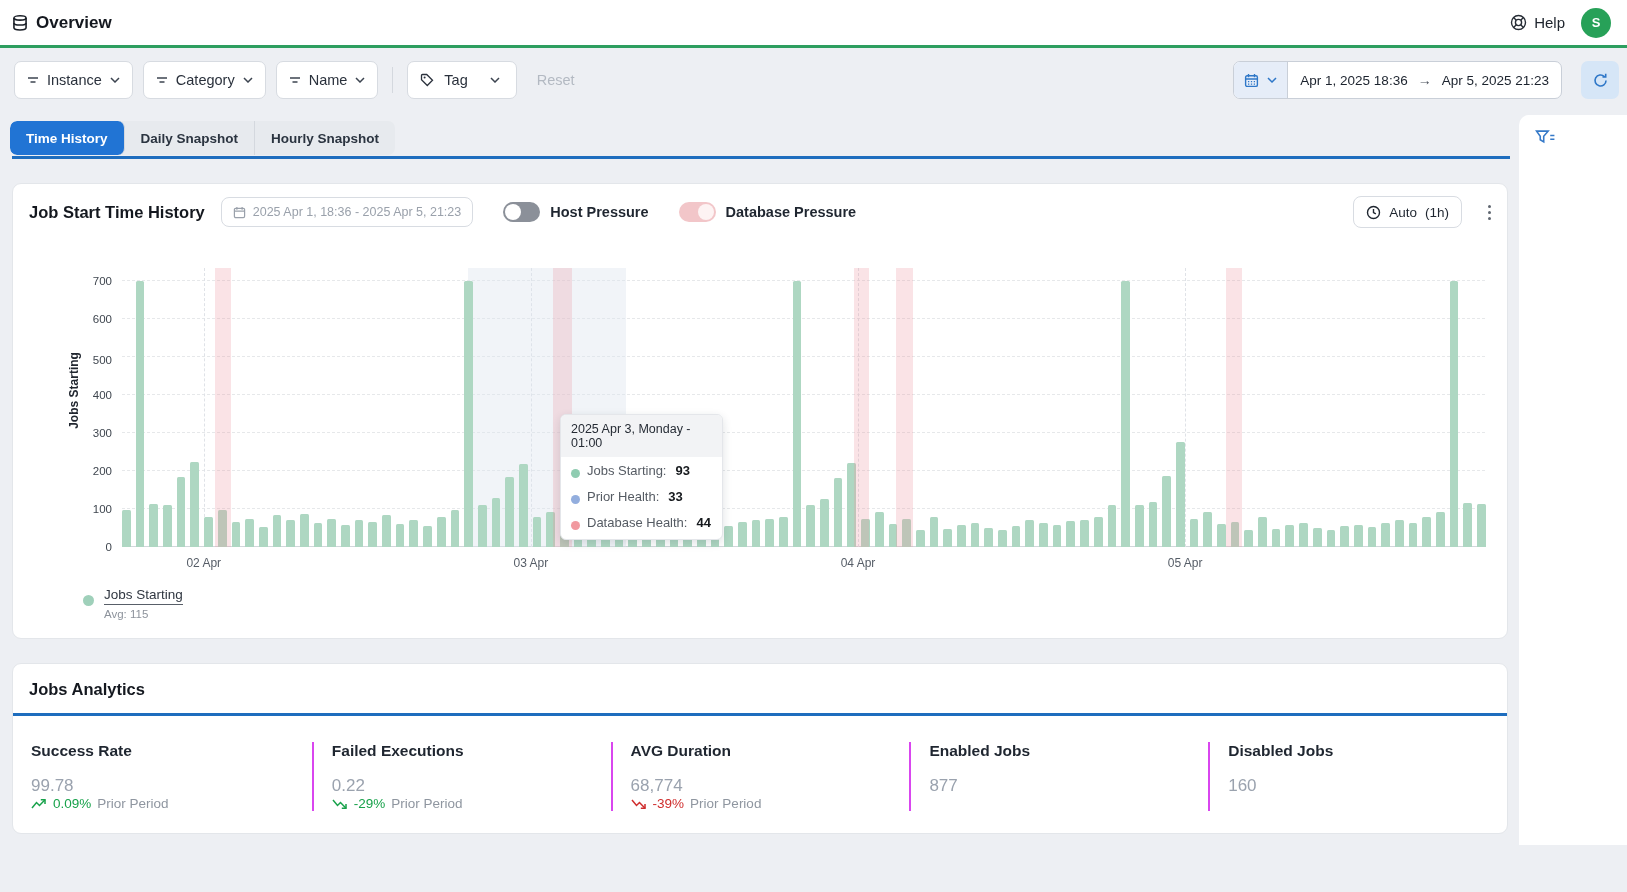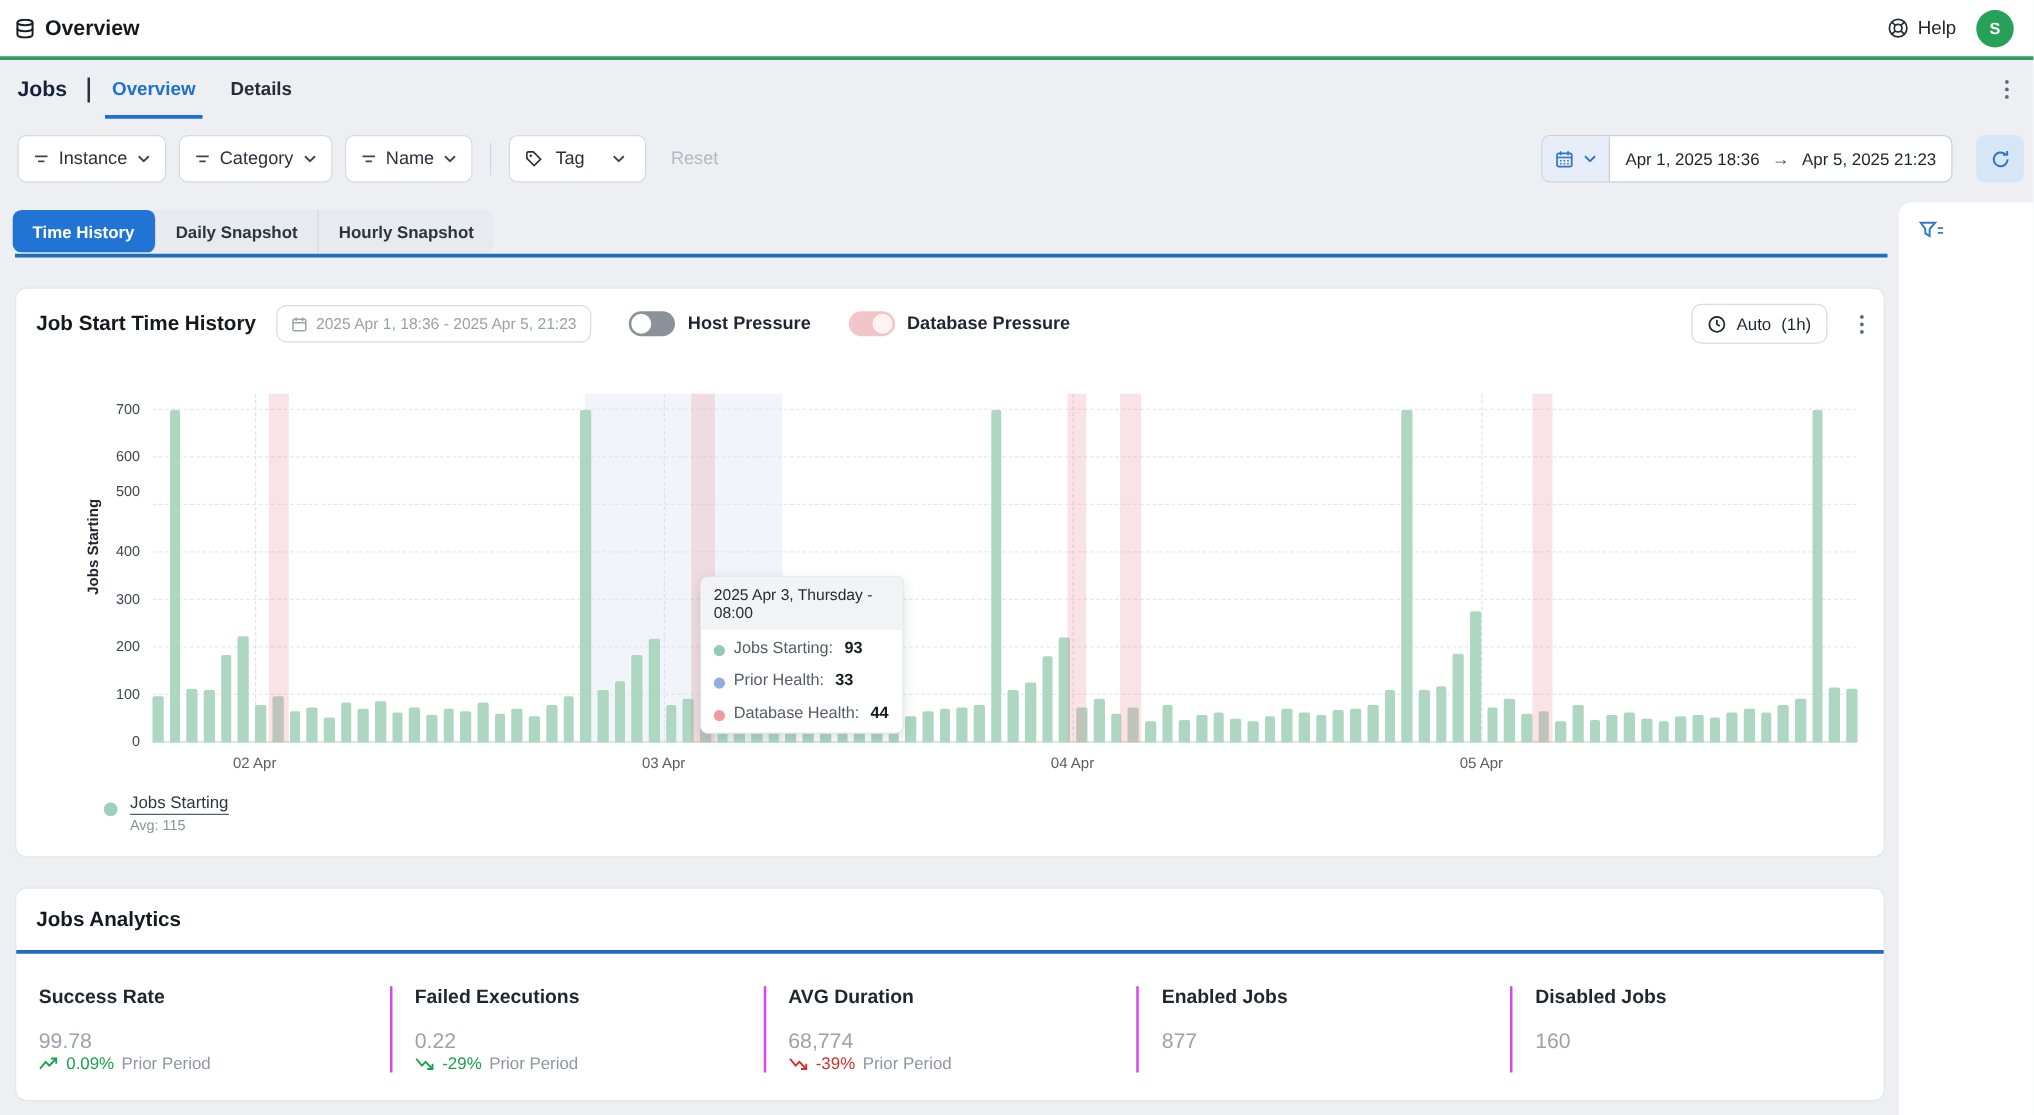--- a/index.html
+++ b/index.html
@@ -131,31 +131,20 @@
               <circle cx="8" cy="8" r="2.9"></circle>
             <path d="M3.4 3.4l2.5 2.5M12.6 3.4l-2.5 2.5M3.4 12.6l2.5-2.5M12.6 12.6l-2.5-2.5"></path>
           </svg>
         </span>
         <span>Help</span>
       </div>
       <div class="avatar">S</div>
     </div>
   </div>
 
-  <div class="tabrow">
-    <span class="jobs-title">Jobs</span>
-    <span class="tab-sep"></span>
-    <div class="nav-tab active">Overview</div>
-    <div class="nav-tab idle">Details</div>
-    <div class="kebab">
-        <i></i>
-        <i></i>
-        <i></i>
-      </div>
-  </div>
 
   <div class="filterrow">
     <button class="fbtn">
       <span>
           <svg width="12" height="10" viewBox="0 0 12 10" stroke="#3c4450" stroke-width="1.4" fill="none">
             <path d="M1 3h10M3.5 7h5"></path>
           </svg>
         </span>
       <span>Instance</span>
       <span>
@@ -308,21 +297,21 @@
               <div class="ytick" style="bottom: 0px;">0</div>
               <div class="gridline" style="bottom: 38px;"></div>
               <div class="ytick" style="bottom: 38px;">100</div>
               <div class="gridline" style="bottom: 76px;"></div>
               <div class="ytick" style="bottom: 76px;">200</div>
               <div class="gridline" style="bottom: 114px;"></div>
               <div class="ytick" style="bottom: 114px;">300</div>
               <div class="gridline" style="bottom: 152px;"></div>
               <div class="ytick" style="bottom: 152px;">400</div>
               <div class="gridline" style="bottom: 190px;"></div>
-              <div class="ytick" style="bottom: 200px;">500</div>
+              <div class="ytick" style="bottom: 187px;">500</div>
               <div class="gridline" style="bottom: 228px;"></div>
               <div class="ytick" style="bottom: 228px;">600</div>
               <div class="gridline" style="bottom: 266px;"></div>
               <div class="ytick" style="bottom: 266px;">700</div>
               <div class="vgrid" style="left: 6%;"></div>
               <div class="xlab" style="left: 6%;">02 Apr</div>
               <div class="vgrid" style="left: 30%;"></div>
               <div class="xlab" style="left: 30%;">03 Apr</div>
               <div class="vgrid" style="left: 54%;"></div>
               <div class="xlab" style="left: 54%;">04 Apr</div>
@@ -431,21 +420,21 @@
                 <div class="bar" style="height: 43.7px; background: rgb(174, 215, 194);"></div>
                 <div class="bar" style="height: 42.56px; background: rgb(174, 215, 194);"></div>
               </div>
               <div class="pinkband" style="left: 6.8%; width: 1.2%;"></div>
               <div class="pinkband" style="left: 31.6%; width: 1.45%;"></div>
               <div class="pinkband" style="left: 53.7%; width: 1.1%;"></div>
               <div class="pinkband" style="left: 56.8%; width: 1.2%;"></div>
               <div class="pinkband" style="left: 81%; width: 1.2%;"></div>
 
             <div class="tooltip">
-              <div class="tt-head">2025 Apr 3, Thursday - 08:00</div>
+              <div class="tt-head">2025 Apr 3, Monday - 01:00</div>
               <div class="tt-row">
                 <span class="tt-dot" style="background:#8fccb1"></span>
                 <span>Jobs Starting:</span>
                 <span class="tt-val">93</span>
               </div>
               <div class="tt-row">
                 <span class="tt-dot" style="background:#93aede"></span>
                 <span>Prior Health:</span>
                 <span class="tt-val">33</span>
               </div>

